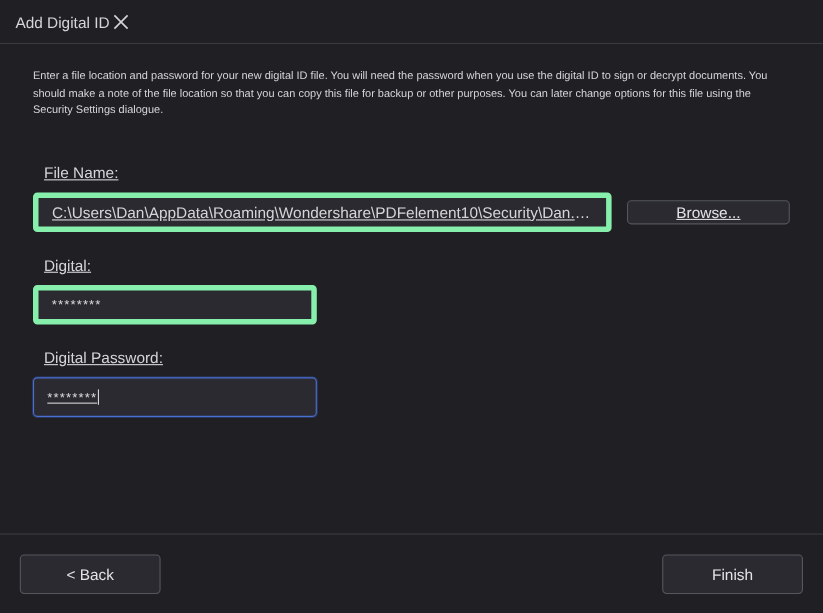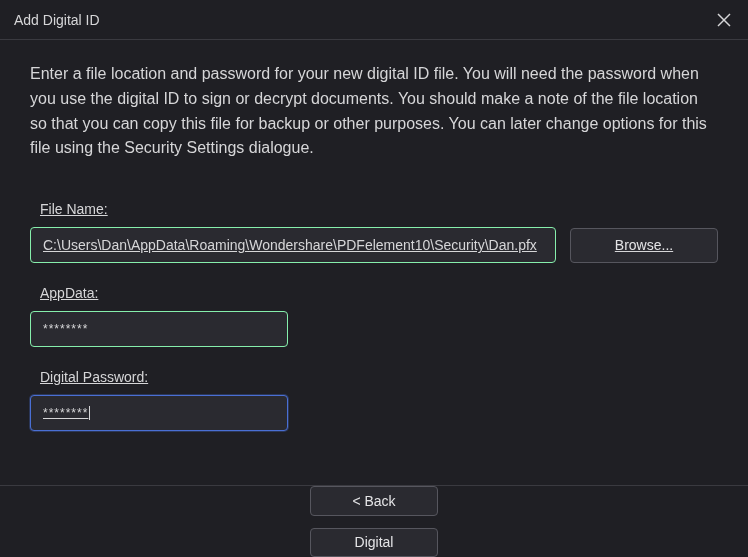--- a/index.html
+++ b/index.html
@@ -11,21 +11,20 @@
     width: 748px;
     height: 557px;
     background: #1f1f24;
     font-family: "Segoe UI", Arial, sans-serif;
     color: #d6d6d8;
     overflow: hidden;
   }
   .titlebar {
     display: flex;
     align-items: center;
-    justify-content: space-between;
     height: 40px;
     padding: 0 14px;
     border-bottom: 1px solid #3a3a40;
   }
   .titlebar-title {
     font-size: 14px;
     color: #d6d6d8;
   }
   .close-icon {
     width: 20px;
@@ -36,21 +35,21 @@
     cursor: pointer;
   }
   .close-icon svg {
     stroke: #d6d6d8;
     stroke-width: 1.5;
   }
   .content {
     padding: 22px 30px 0 30px;
   }
   .description {
-    font-size: 16px;
+    font-size: 10px;
     line-height: 1.55;
     color: #d6d6d8;
     margin-bottom: 40px;
   }
   .form-group {
     margin-bottom: 22px;
     text-decoration: underline;
   }
   .form-label {
     display: block;
@@ -59,39 +58,39 @@
     margin-bottom: 10px;
     padding-left: 10px;
   }
   .file-row {
     display: flex;
     gap: 14px;
     align-items: center;
   }
   .text-input {
     background: #2a2a30;
-    border: 1px solid #86efac;
+    border: 5px solid #86efac;
     border-radius: 4px;
     height: 36px;
     padding: 0 12px;
     color: #d6d6d8;
     font-size: 14px;
     font-family: inherit;
     outline: none;
   }
   .file-input {
     flex: 1;
     min-width: 0;
     overflow: hidden;
     text-overflow: ellipsis;
     white-space: nowrap;
   }
   .browse-button {
     width: 148px;
-    height: 35px;
+    height: 22px;
     background: #2a2a30;
     border: 1px solid #56565e;
     border-radius: 4px;
     color: #e4e4e6;
     font-size: 14px;
     cursor: pointer;
     font-family: inherit;
   }
   .password-input {
     width: 258px;
@@ -104,25 +103,24 @@
   }
   .footer {
     position: absolute;
     bottom: 0;
     left: 0;
     right: 0;
     height: 72px;
     border-top: 1px solid #3a3a40;
     display: flex;
     align-items: center;
-    justify-content: center;
+    justify-content: space-between;
     gap: 12px;
     padding: 0 18px;
     background: #1f1f24;
-    flex-direction: column;
   }
   .footer-button {
     width: 128px;
     height: 36px;
     background: #2a2a30;
     border: 1px solid #56565e;
     border-radius: 4px;
     color: #e4e4e6;
     font-size: 14px;
     cursor: pointer;
@@ -155,29 +153,29 @@
 
   <div class="form-group">
     <label class="form-label">File Name:</label>
     <div class="file-row">
       <input type="text" class="text-input file-input" value="C:\Users\Dan\AppData\Roaming\Wondershare\PDFelement10\Security\Dan.pfx" style="">
       <button class="browse-button">Browse...</button>
     </div>
   </div>
 
   <div class="form-group">
-    <label class="form-label">AppData:</label>
+    <label class="form-label">Digital:</label>
     <input type="text" class="text-input password-input" value="********" style="">
   </div>
 
   <div class="form-group">
     <label class="form-label">Digital Password:</label>
     <div class="text-input password-input focused" style="display:flex;align-items:center;">
       <span>********</span>
         <span class="caret"></span>
     </div>
   </div>
 </div>
 
 <div class="footer">
   <button class="footer-button">&lt; Back</button>
-  <button class="footer-button">Digital</button>
+  <button class="footer-button">Finish</button>
 </div>
 
 </body></html>

